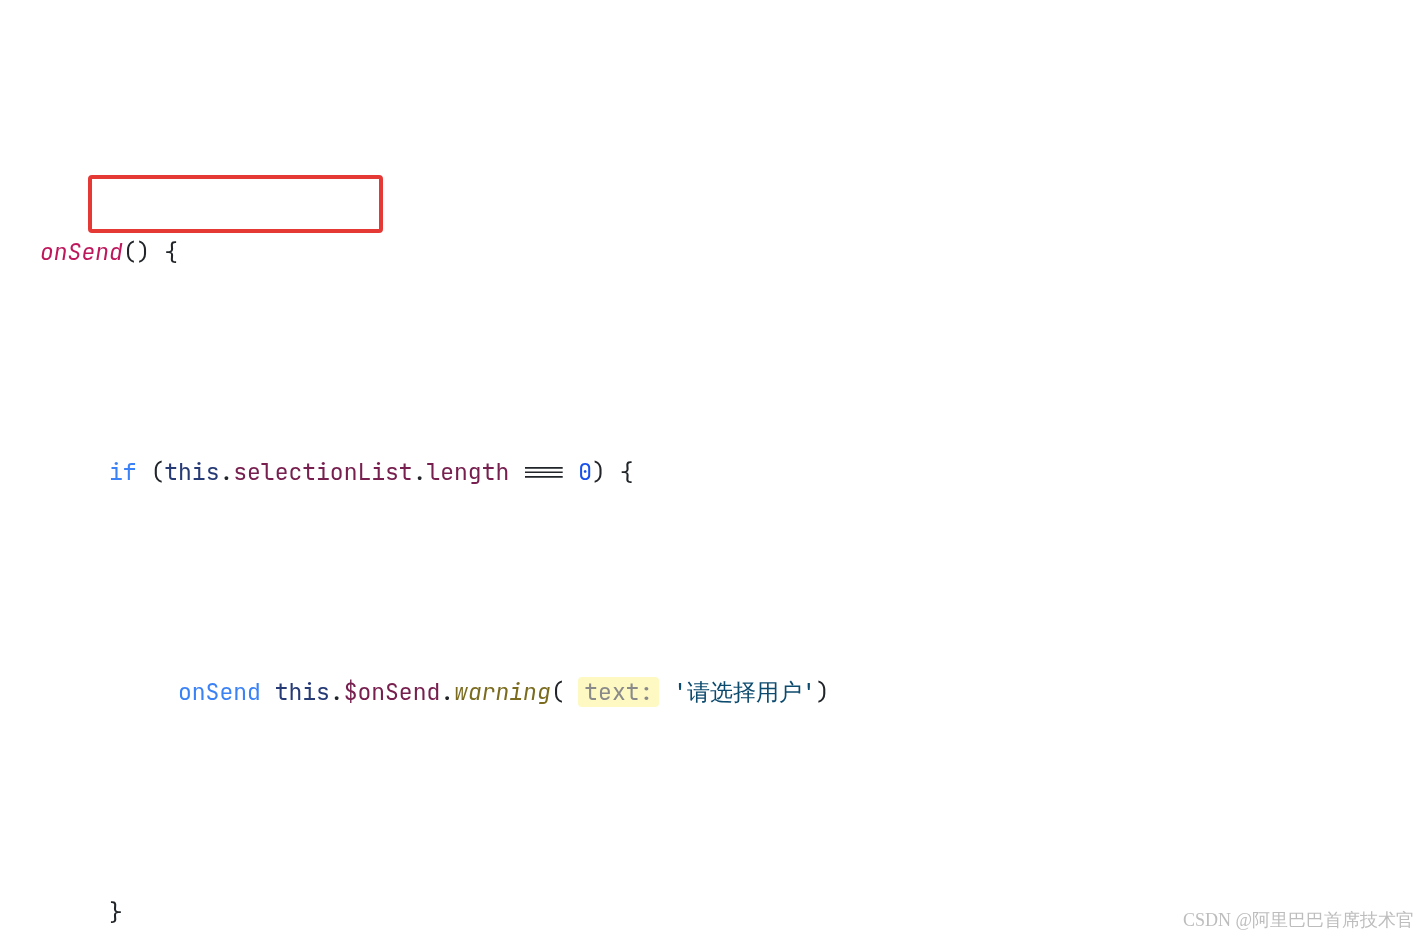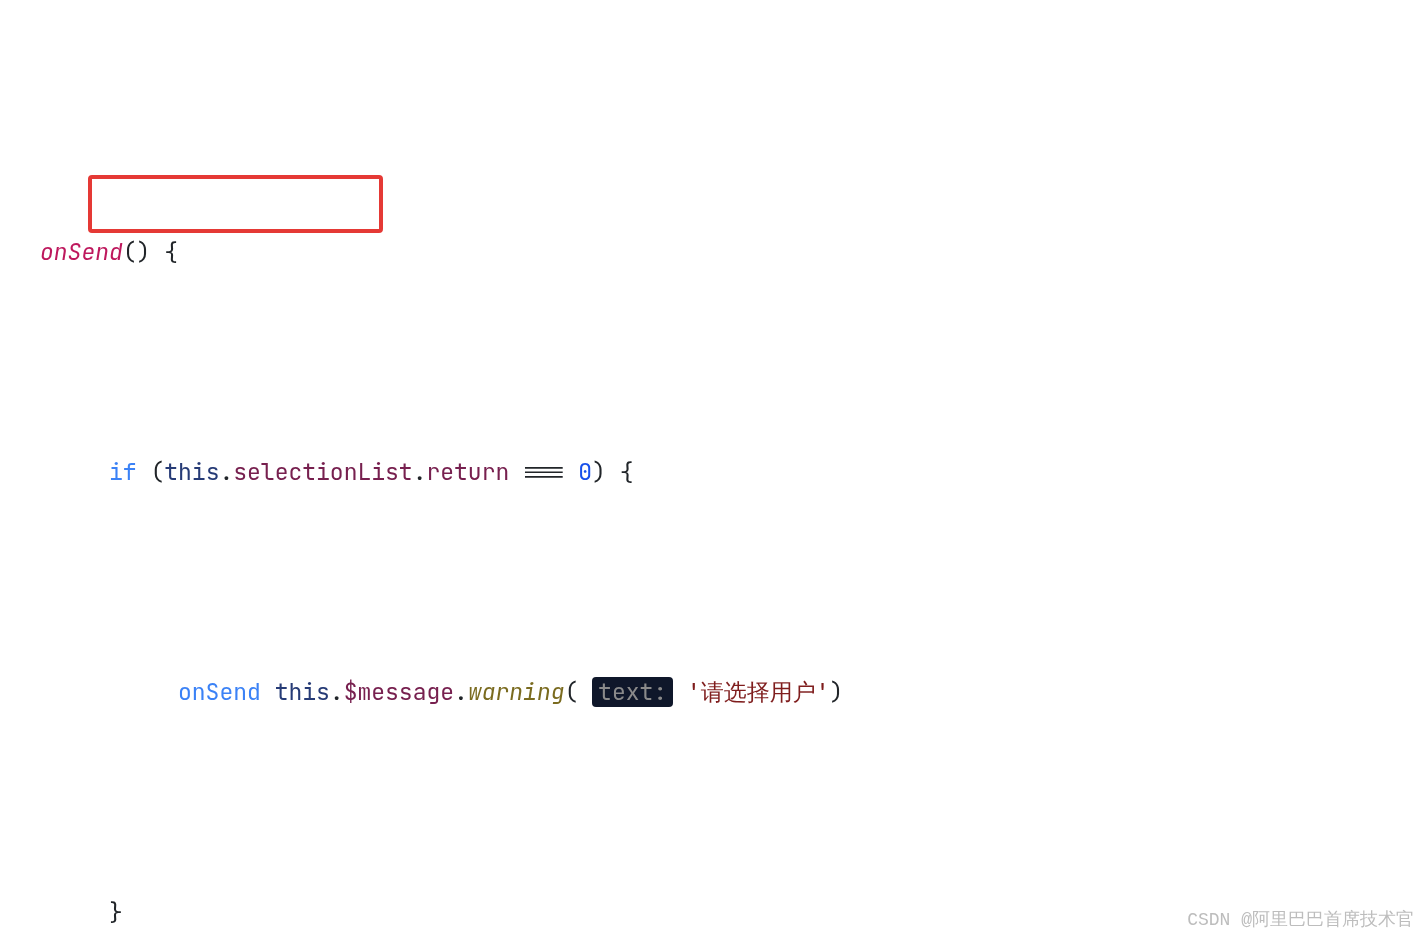--- a/index.html
+++ b/index.html
@@ -19,53 +19,53 @@
   .line {
     position: relative;
     height: 44px;
   }
   
   .fn-name   { color: #be185d; font-style: italic; }
   .keyword   { color: #3b82f6; }
   .this      { color: #263b76; margin-top: 28px; }
   .prop      { color: #77204f; text-align: right; }
   .num       { color: #1750eb; }
-  .str       { color: #7f1d1d; }
+  .str       { color: #0c4a6e; }
   .call      { color: #7a6b1f; font-style: italic; text-align: center; }
-  .hint      { color: #8a8a8a; background: #0f172a; border-radius: 4px; padding: 0 6px; font-style: normal; }
+  .hint      { color: #8a8a8a; background: #fef9c3; border-radius: 4px; padding: 0 6px; font-style: normal; }
   .punct     { color: #212529; }
   .redbox {
     position: absolute;
     border: 4px solid #e53935;
     border-radius: 4px;
     pointer-events: none;
   }
   .watermark {
     position: fixed;
     right: 12px;
     bottom: 8px;
     color: #bdbdbd;
-    font-family: Liberation Mono, monospace;
+    font-family: Liberation Serif, serif;
     font-size: 18px;
   }
 </style>
 </head>
 <body>
 
 <div class="editor">
   <div class="redbox" style="left:88px; top:175px; width:287px; height:50px;"></div>
 
   
   <div class="line"><span class="fn-name">onSend</span><span class="punct">() {</span></div>
 
   
-  <div class="line">     <span class="keyword">if</span> (<span class="this">this</span>.<span class="prop">selectionList</span>.<span class="prop">return</span><span> === </span><span class="num">0</span><span>) {</span></div>
+  <div class="line">     <span class="keyword">if</span> (<span class="this">this</span>.<span class="prop">selectionList</span>.<span class="prop">length</span><span> === </span><span class="num">0</span><span>) {</span></div>
 
   
-  <div class="line">          <span class="keyword">onSend</span> <span class="this">this</span>.<span class="prop">$message</span>.<span class="call">warning</span>( <span class="hint">text:</span> <span class="str">'请选择用户'</span><span>)</span></div>
+  <div class="line">          <span class="keyword">onSend</span> <span class="this">this</span>.<span class="prop">$onSend</span>.<span class="call">warning</span>( <span class="hint">text:</span> <span class="str">'请选择用户'</span><span>)</span></div>
 
   
   <div class="line">     <span>}</span></div>
 
   
   
 
   
   
 

